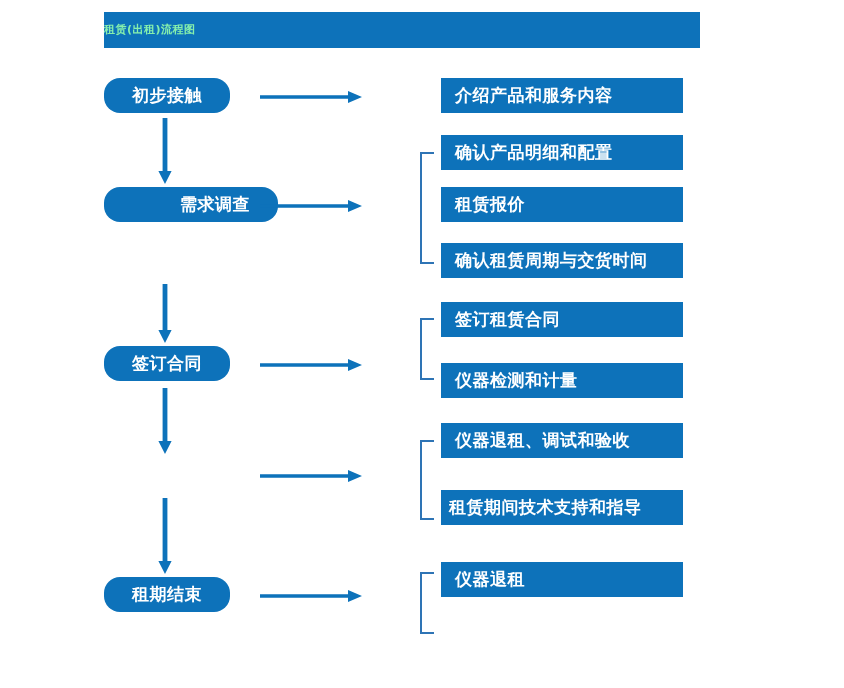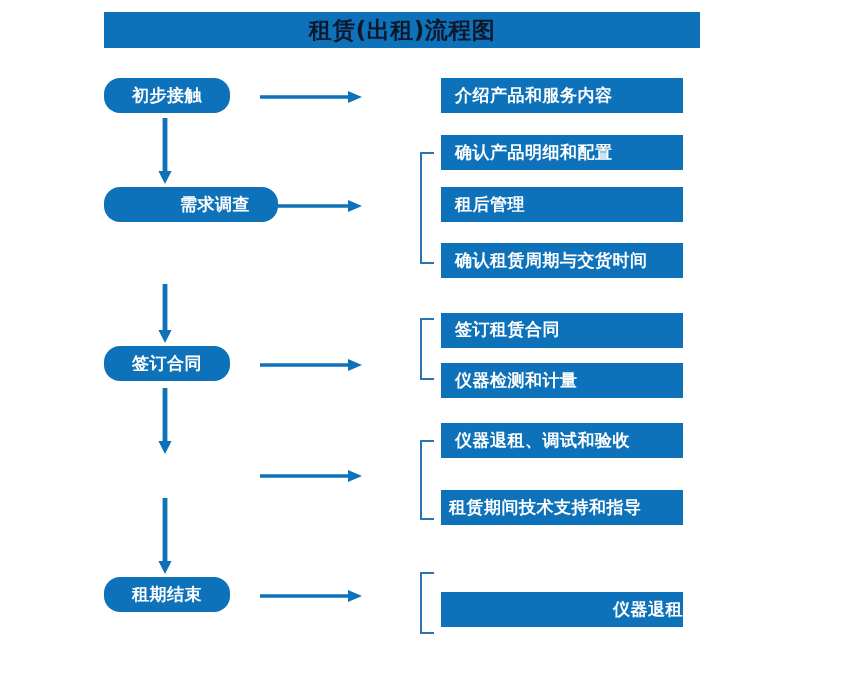--- a/index.html
+++ b/index.html
@@ -33,25 +33,25 @@
     overflow: hidden;
     letter-spacing: 0.5px;
   }
   .title-banner {
     position: absolute;
     left: 104px;
     top: 12px;
     width: 596px;
     height: 36px;
     background: #0D72BA;
-    color: #0f172a;
+    color: #86efac;
     font-weight: bold;
-    font-size: 23px;
+    font-size: 11px;
     line-height: 36px;
-    text-align: center;
+    text-align: left;
     letter-spacing: 0.5px;
   }
   .stage-box {
     left: 104px;
     width: 126px;
     text-align: center;
     border-radius: 16px;
   }
   .detail-box {
     left: 441px;
@@ -103,33 +103,33 @@
 
   <div class="box stage-box" style="top:346px;text-align:center;">签订合同</div>
 
 
   <div class="box stage-box" style="top:577px;">租期结束</div>
 
   <div class="box detail-box" style="top:78px;">介绍产品和服务内容</div>
 
   <div class="box detail-box" style="top:135px;">确认产品明细和配置</div>
 
-  <div class="box detail-box" style="top:187px;">租后管理</div>
+  <div class="box detail-box" style="top:187px;">租赁报价</div>
 
   <div class="box detail-box" style="top:243px;">确认租赁周期与交货时间</div>
 
-  <div class="box detail-box" style="top:313px;font-family:Liberation Mono, monospace;">签订租赁合同</div>
+  <div class="box detail-box" style="top:302px;">签订租赁合同</div>
 
   <div class="box detail-box" style="top:363px;">仪器检测和计量</div>
 
   <div class="box detail-box" style="top:423px;">仪器退租、调试和验收</div>
 
   <div class="box detail-box" style="top:490px;padding-left:8px;">租赁期间技术支持和指导</div>
 
-  <div class="box detail-box" style="top:592px;text-align:right;">仪器退租</div>
+  <div class="box detail-box" style="top:562px;">仪器退租</div>
 
 
   <div class="arrow-h" style="left:260px; top:89px; width:102px;">
     <svg width="102" height="14" viewBox="0 0 102 14">
       <path d="M0 5.2 H88 V1 L102 7 L88 13 V8.8 H0 Z" fill="#0D72BA"></path>
     </svg>
   </div>
 
   <div class="arrow-h" style="left:260px; top:198px; width:102px;">
     <svg width="102" height="14" viewBox="0 0 102 14">

